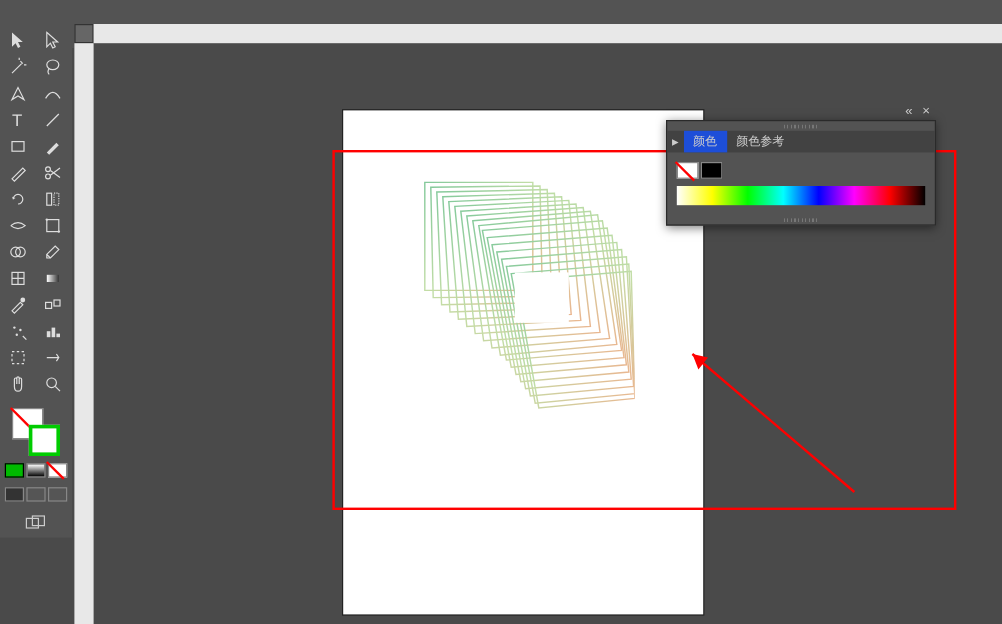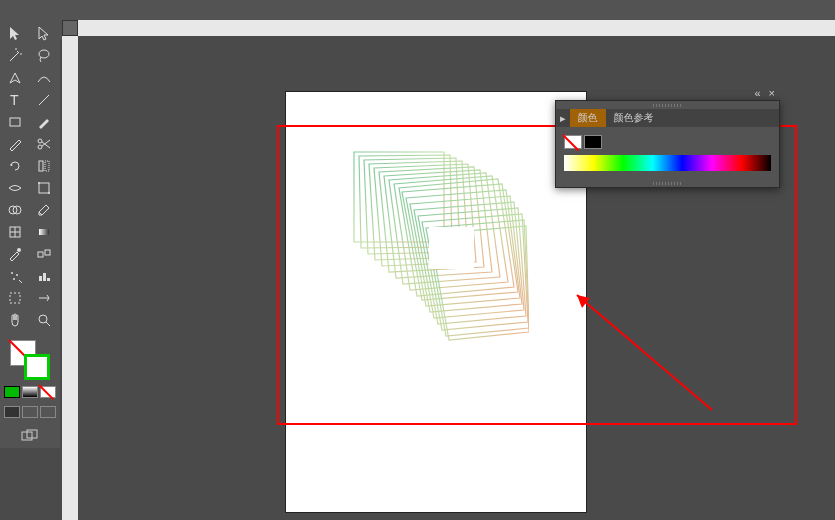--- a/index.html
+++ b/index.html
@@ -43,21 +43,21 @@
 
 .highlight { position: absolute; border: 2px solid #ff0000; pointer-events: none; }
 
 
 .arrow { position: absolute; pointer-events: none; }
 
 
 .panel { position: absolute; right: 55px; top: 80px; width: 225px; background: #535353; border: 1px solid #2a2a2a; box-shadow: 0 2px 8px rgba(0,0,0,0.5); }
 .panel-head { display: flex; align-items: center; height: 18px; background: #424242; }
 .panel-tab { padding: 2px 8px; font-size: 10px; }
-.panel-tab.active { background: #a16207; }
+.panel-tab.active { background: #1d4ed8; }
 .panel-ctrl { position: absolute; right: 4px; top: -14px; display: flex; gap: 8px; }
 .panel-body { padding: 8px; }
 .panel-swatches { display: flex; gap: 2px; margin-bottom: 6px; }
 .p-sw { width: 18px; height: 14px; border: 1px solid #888; }
 .spectrum { width: 100%; height: 16px; background: linear-gradient(to right, #fff, #ff0, #0f0, #0ff, #00f, #f0f, #f00, #000); }
 .panel-grip { height: 8px; display: flex; justify-content: center; align-items: center; }
 .grip-dots { width: 30px; height: 3px; background: repeating-linear-gradient(90deg, #777 0 1px, transparent 1px 3px); }
 </style>
 </head>
 <body>

